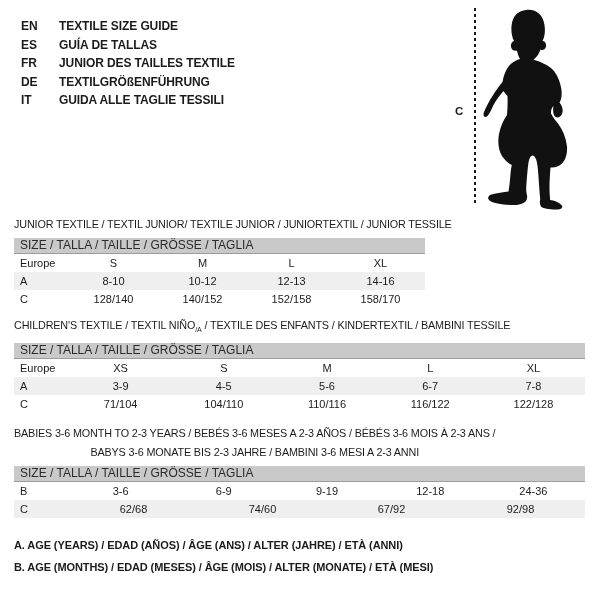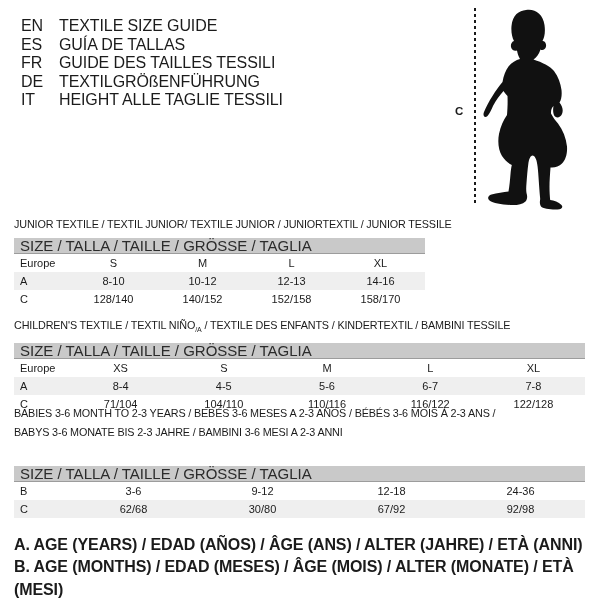--- a/index.html
+++ b/index.html
@@ -4,71 +4,71 @@
 <style>
   html,body { margin:0; padding:0; }
   body {
     width:600px; height:600px; background:#ffffff; position:relative;
     font-family:"Liberation Sans", sans-serif; color:#1b1b1b; overflow:hidden;
   }
   .abs { position:absolute; }
 
   
   .lang-block { left:21px; top:17px; }
-  .lang-row { display:flex; font-weight:normal; font-size:16px; line-height:18.6px; letter-spacing:-0.1px;align-items:flex-end; }
+  .lang-row { display:flex; font-weight:bold; font-size:12px; line-height:18.6px; letter-spacing:-0.1px;align-items:flex-end; }
   .lang-code { width:38px; flex:0 0 38px; }
 
   
   .measure-line {
     left:474px; top:8px; width:2px; height:198px;
     background:repeating-linear-gradient(to bottom, #1a1a1a 0 3px, transparent 3px 6px);
   }
   .measure-label { left:455px; top:105px; font-weight:bold; font-size:11.5px; }
   .baby-svg { left:480px; top:2px; }
 
   
   .sec-title { font-weight:normal; font-size:10.8px; letter-spacing:-0.15px; line-height:19px; }
   .sec-title sub { font-size:7px; }
   .tbl { }
   .tbl .bar {
     height:15px; line-height:15px; background:#c9c9c9; border-bottom:1px solid #9c9c9c;
-    font-size:15px; padding-left:6px; color:#2b2b2b;
+    font-size:12px; padding-left:6px; color:#2b2b2b;
   }
   .trow { display:flex; height:18px; line-height:18px; font-size:11px; }
   .trow.shade { background:#efefef; }
   .trow .lbl { flex:0 0 55px; width:55px; padding-left:6px; box-sizing:border-box; text-align:left; }
   .trow .cell { flex:1; text-align:center; }
 
   
   .footnotes { left:14px; top:534px; }
-  .footnote { font-weight:bold; font-size:16px; line-height:22.4px; letter-spacing:-0.1px; }
+  .footnote { font-weight:bold; font-size:11px; line-height:22.4px; letter-spacing:-0.1px; }
 </style>
 </head>
 <body>
 
 <div class="abs lang-block">
   <div class="lang-row">
     <span class="lang-code">EN</span>
     <span class="lang-title">TEXTILE SIZE GUIDE</span>
   </div>
   <div class="lang-row">
     <span class="lang-code">ES</span>
     <span class="lang-title">GUÍA DE TALLAS</span>
   </div>
   <div class="lang-row">
     <span class="lang-code">FR</span>
-    <span class="lang-title">GUIDE DES TAILLES TESSILI</span>
+    <span class="lang-title">JUNIOR DES TAILLES TEXTILE</span>
   </div>
   <div class="lang-row">
     <span class="lang-code">DE</span>
     <span class="lang-title">TEXTILGRÖßENFÜHRUNG</span>
   </div>
   <div class="lang-row">
     <span class="lang-code">IT</span>
-    <span class="lang-title">HEIGHT ALLE TAGLIE TESSILI</span>
+    <span class="lang-title">GUIDA ALLE TAGLIE TESSILI</span>
   </div>
 </div>
 
 <div class="abs measure-line"></div>
 <div class="abs measure-label">C</div>
 <svg class="abs baby-svg" width="118" height="210" viewBox="0 0 118 210" xmlns="http://www.w3.org/2000/svg">
   <path fill="#111111" d="
     M 46 8
     C 55 6.5 63 12 64.5 23
     C 65.5 30 64.5 35 62.5 39
@@ -157,53 +157,54 @@
   <div class="trow">
     <span class="lbl">Europe</span>
     <span class="cell">XS</span>
     <span class="cell">S</span>
     <span class="cell">M</span>
     <span class="cell">L</span>
     <span class="cell">XL</span>
   </div>
   <div class="trow shade">
     <span class="lbl">A</span>
-    <span class="cell">8-4</span>
+    <span class="cell">3-9</span>
     <span class="cell">4-5</span>
     <span class="cell">5-6</span>
     <span class="cell">6-7</span>
     <span class="cell">7-8</span>
   </div>
   <div class="trow">
     <span class="lbl">C</span>
     <span class="cell">71/104</span>
     <span class="cell">104/110</span>
     <span class="cell">110/116</span>
     <span class="cell">116/122</span>
     <span class="cell">122/128</span>
   </div>
 </div>
 
-<div class="abs sec-title" style="left:14px; top:404px;">
+<div class="abs sec-title" style="left:14px; top:424px;text-align:center;">
   <div>BABIES 3-6 MONTH TO 2-3 YEARS / BEBÉS 3-6 MESES A 2-3 AÑOS / BÉBÉS 3-6 MOIS À 2-3 ANS /</div>
   <div>BABYS 3-6 MONATE BIS 2-3 JAHRE / BAMBINI 3-6 MESI A 2-3 ANNI</div>
 </div>
 <div class="abs tbl" style="left:14px; top:466px; width:571px;">
   <div class="bar">SIZE / TALLA / TAILLE / GRÖSSE / TAGLIA</div>
   <div class="trow">
     <span class="lbl">B</span>
     <span class="cell">3-6</span>
-    <span class="cell">9-12</span>
+    <span class="cell">6-9</span>
+    <span class="cell">9-19</span>
     <span class="cell">12-18</span>
     <span class="cell">24-36</span>
   </div>
   <div class="trow shade">
     <span class="lbl">C</span>
     <span class="cell">62/68</span>
-    <span class="cell">30/80</span>
+    <span class="cell">74/60</span>
     <span class="cell">67/92</span>
     <span class="cell">92/98</span>
   </div>
 </div>
 
 <div class="abs footnotes">
   <div class="footnote">A. AGE (YEARS) / EDAD (AÑOS) / ÂGE (ANS) / ALTER (JAHRE) / ETÀ (ANNI)</div>
   <div class="footnote">B. AGE (MONTHS) / EDAD (MESES) / ÂGE (MOIS) / ALTER (MONATE) / ETÀ (MESI)</div>
 </div>
 

